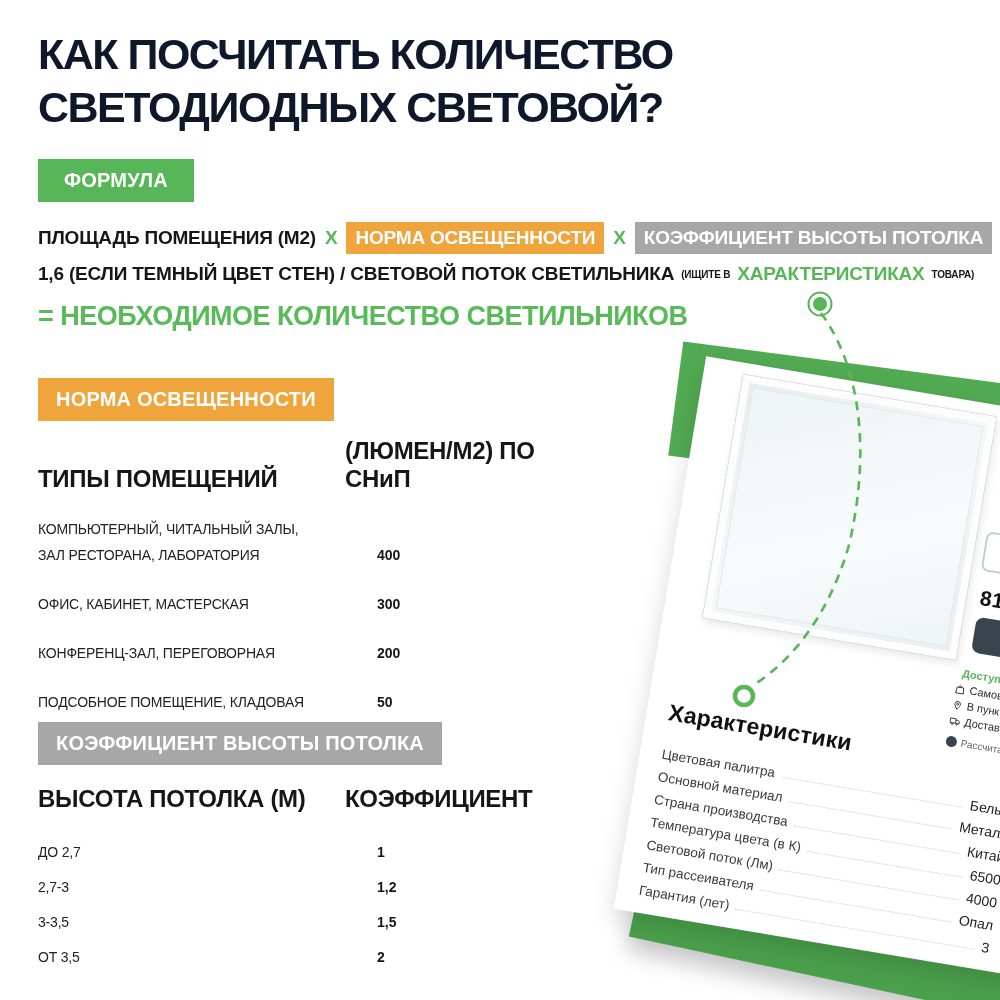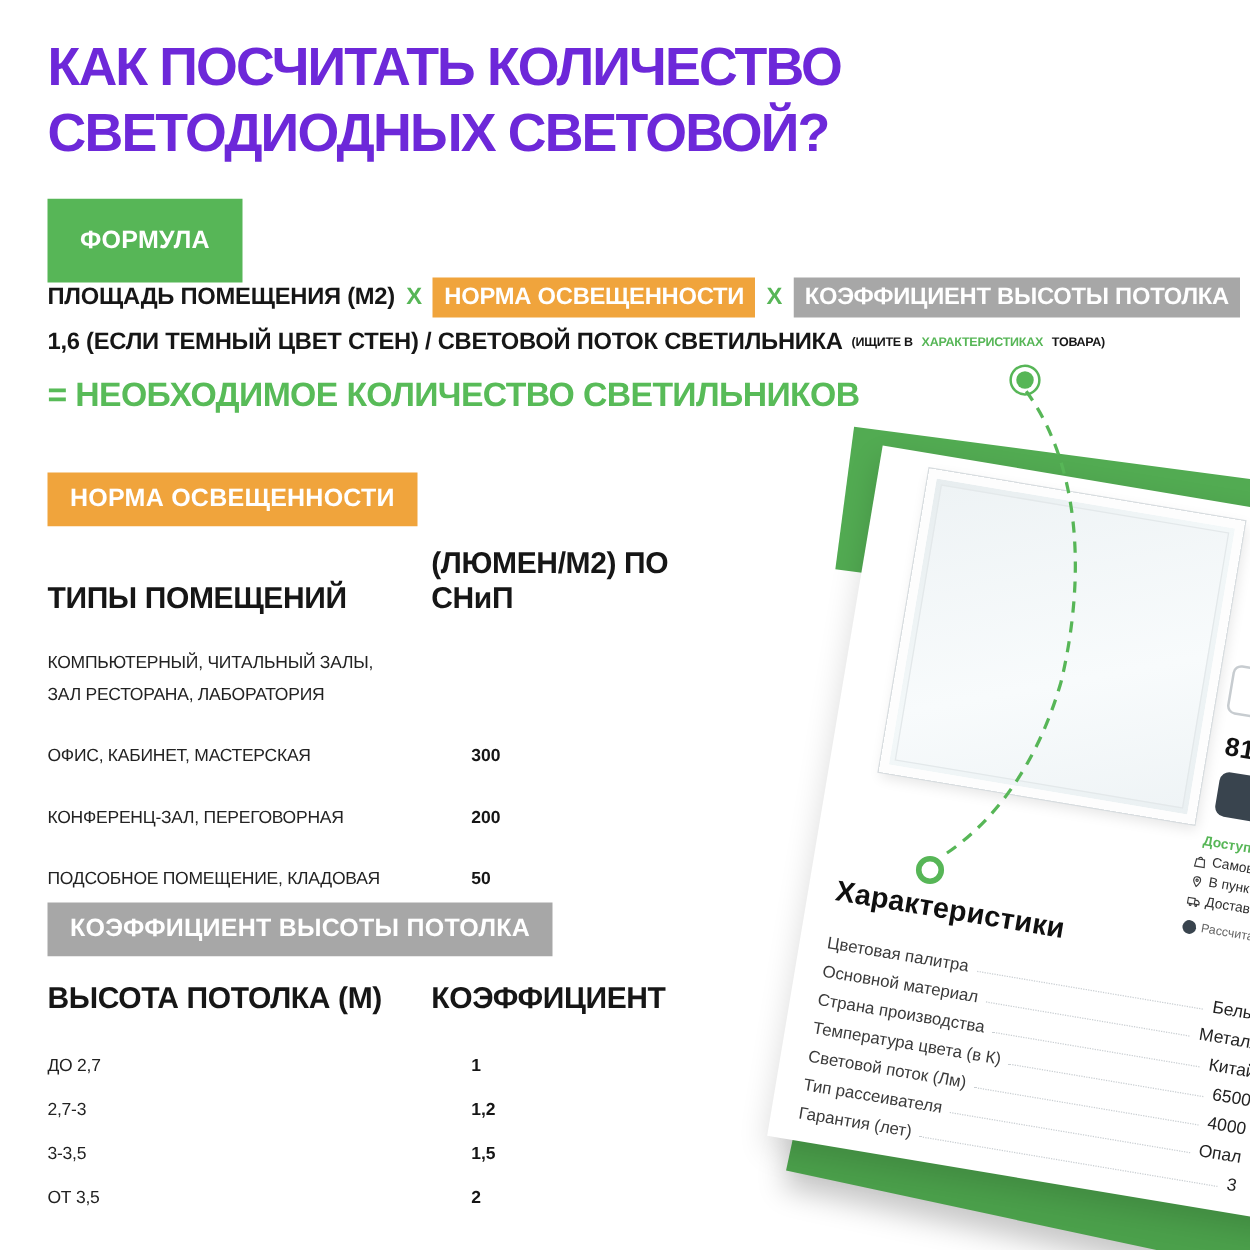--- a/index.html
+++ b/index.html
@@ -2,37 +2,37 @@
 <html><head>
 <meta charset="utf-8">
 <style>
   html,body{margin:0;padding:0;background:#fff;}
   .stage{
     position:relative;width:1000px;height:1000px;overflow:hidden;background:#ffffff;
     font-family:"Liberation Sans", sans-serif;color:#161616;
   }
   
   .title{position:absolute;left:38px;top:28px;font-size:43px;font-weight:bold;
-         letter-spacing:-1.5px;line-height:53px;color:#6d28d9;}
+         letter-spacing:-1.5px;line-height:53px;color:#0f172a;}
   .badge{position:absolute;left:38px;color:#fff;font-weight:bold;font-size:20px;
-         letter-spacing:.2px;padding:22px 26px;}
+         letter-spacing:.2px;padding:10px 26px;}
   .badge-formula{top:159px;background:#57b657;}
   .badge-norma{top:378px;background:#f0a43c;padding:10px 18px;}
   .badge-ceiling{top:722px;background:#a7a7a7;padding:10px 18px;}
 
   .f-line{position:absolute;left:38px;display:flex;align-items:center;gap:9px;
           font-size:19px;font-weight:bold;letter-spacing:-0.2px;white-space:nowrap;}
   .f-line1{top:222px;}
   .f-line2{top:263px;gap:7px;}
   .f-x{color:#57b657;}
   .chip{color:#fff;padding:5px 9px;}
   .chip-orange{background:#f0a43c;}
   .chip-gray{background:#a7a7a7;}
   .f-note{font-size:10px;}
-  .f-note-link{font-size:10px;color:#57b657;}
+  .f-note-link{font-size:19px;color:#57b657;}
   .result-line{position:absolute;left:38px;top:301px;font-size:27px;font-weight:bold;
                letter-spacing:-0.5px;color:#58bb58;white-space:nowrap;}
 
   .tbl{position:absolute;left:38px;width:560px;}
   .tbl-illum{top:437px;}
   .tbl-ceiling{top:785px;}
   .t-head,.t-row{display:grid;grid-template-columns:307px auto;align-items:end;}
   .t-head{font-size:24px;font-weight:bold;letter-spacing:-0.3px;}
   .tbl-illum .t-head{margin-bottom:23px;}
   .tbl-ceiling .t-head{margin-bottom:26px;}
@@ -108,20 +108,21 @@
 
   <div class="badge badge-norma">НОРМА ОСВЕЩЕННОСТИ</div>
   <div class="tbl tbl-illum">
     <div class="t-head">
       <div>ТИПЫ ПОМЕЩЕНИЙ</div>
       <div>(ЛЮМЕН/М2) ПО СНиП</div>
     </div>
     <div class="t-row">
       <div class="t-label">КОМПЬЮТЕРНЫЙ, ЧИТАЛЬНЫЙ ЗАЛЫ,
 ЗАЛ РЕСТОРАНА, ЛАБОРАТОРИЯ</div>
+      <div class="t-value">400</div>
     </div>
     <div class="t-row">
       <div class="t-label">ОФИС, КАБИНЕТ, МАСТЕРСКАЯ</div>
       <div class="t-value">300</div>
     </div>
     <div class="t-row">
       <div class="t-label">КОНФЕРЕНЦ-ЗАЛ, ПЕРЕГОВОРНАЯ</div>
       <div class="t-value">200</div>
     </div>
     <div class="t-row">

